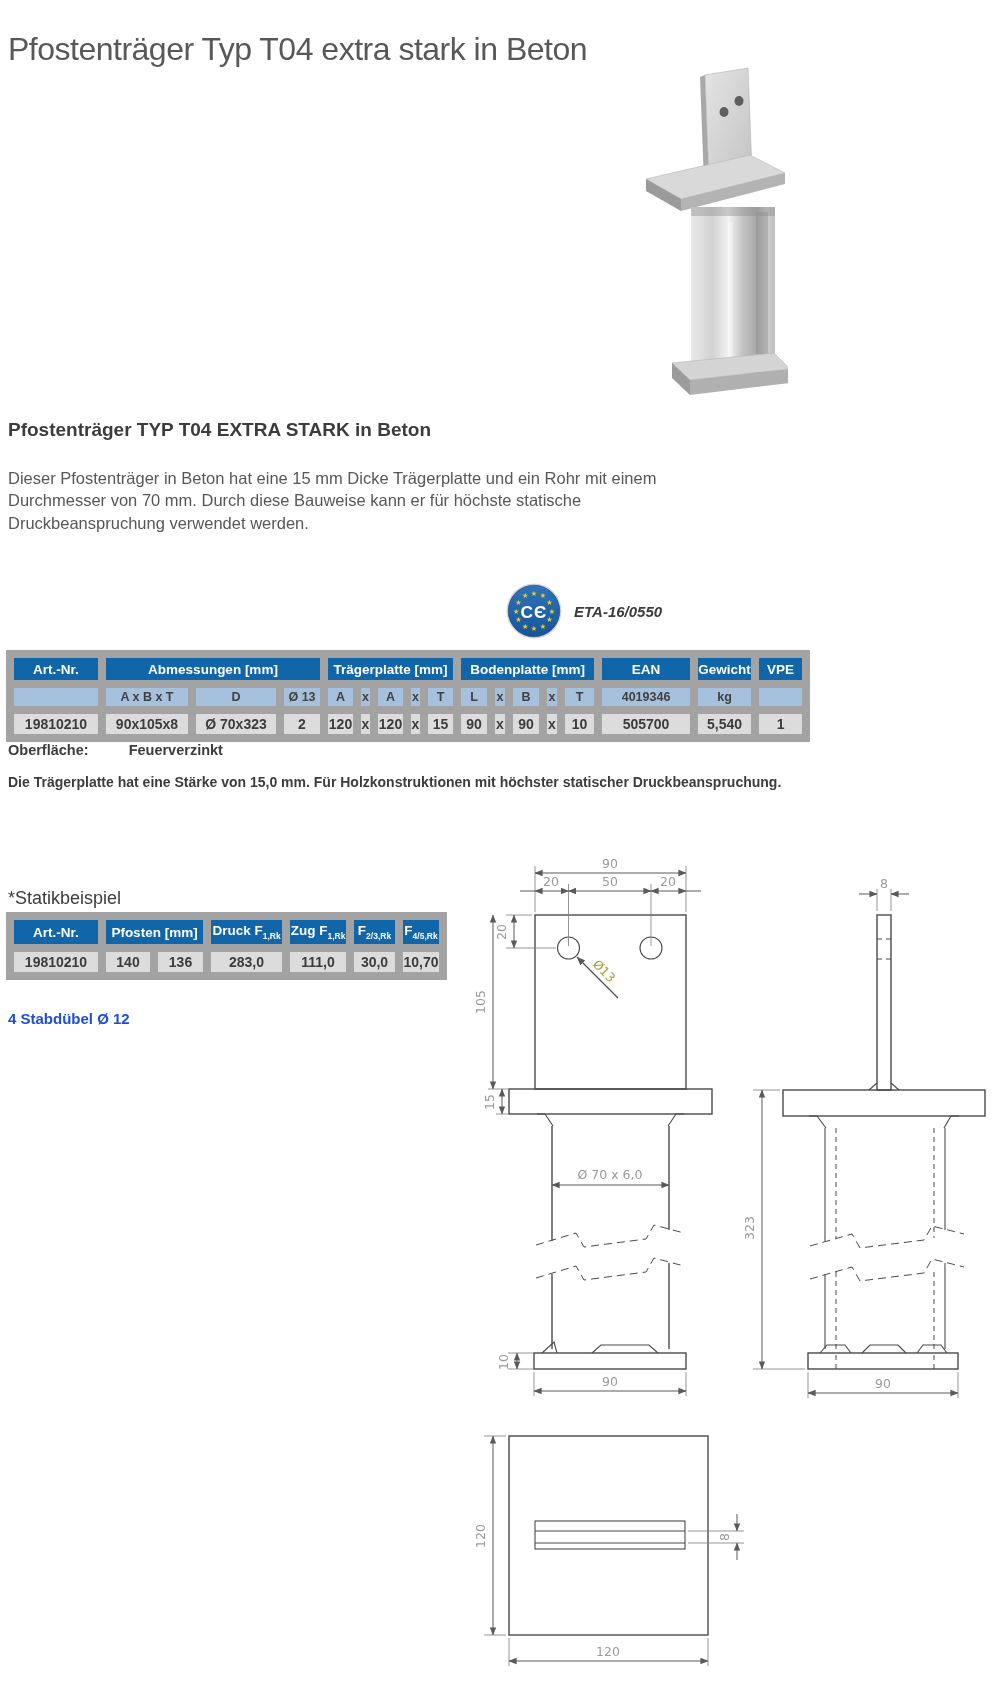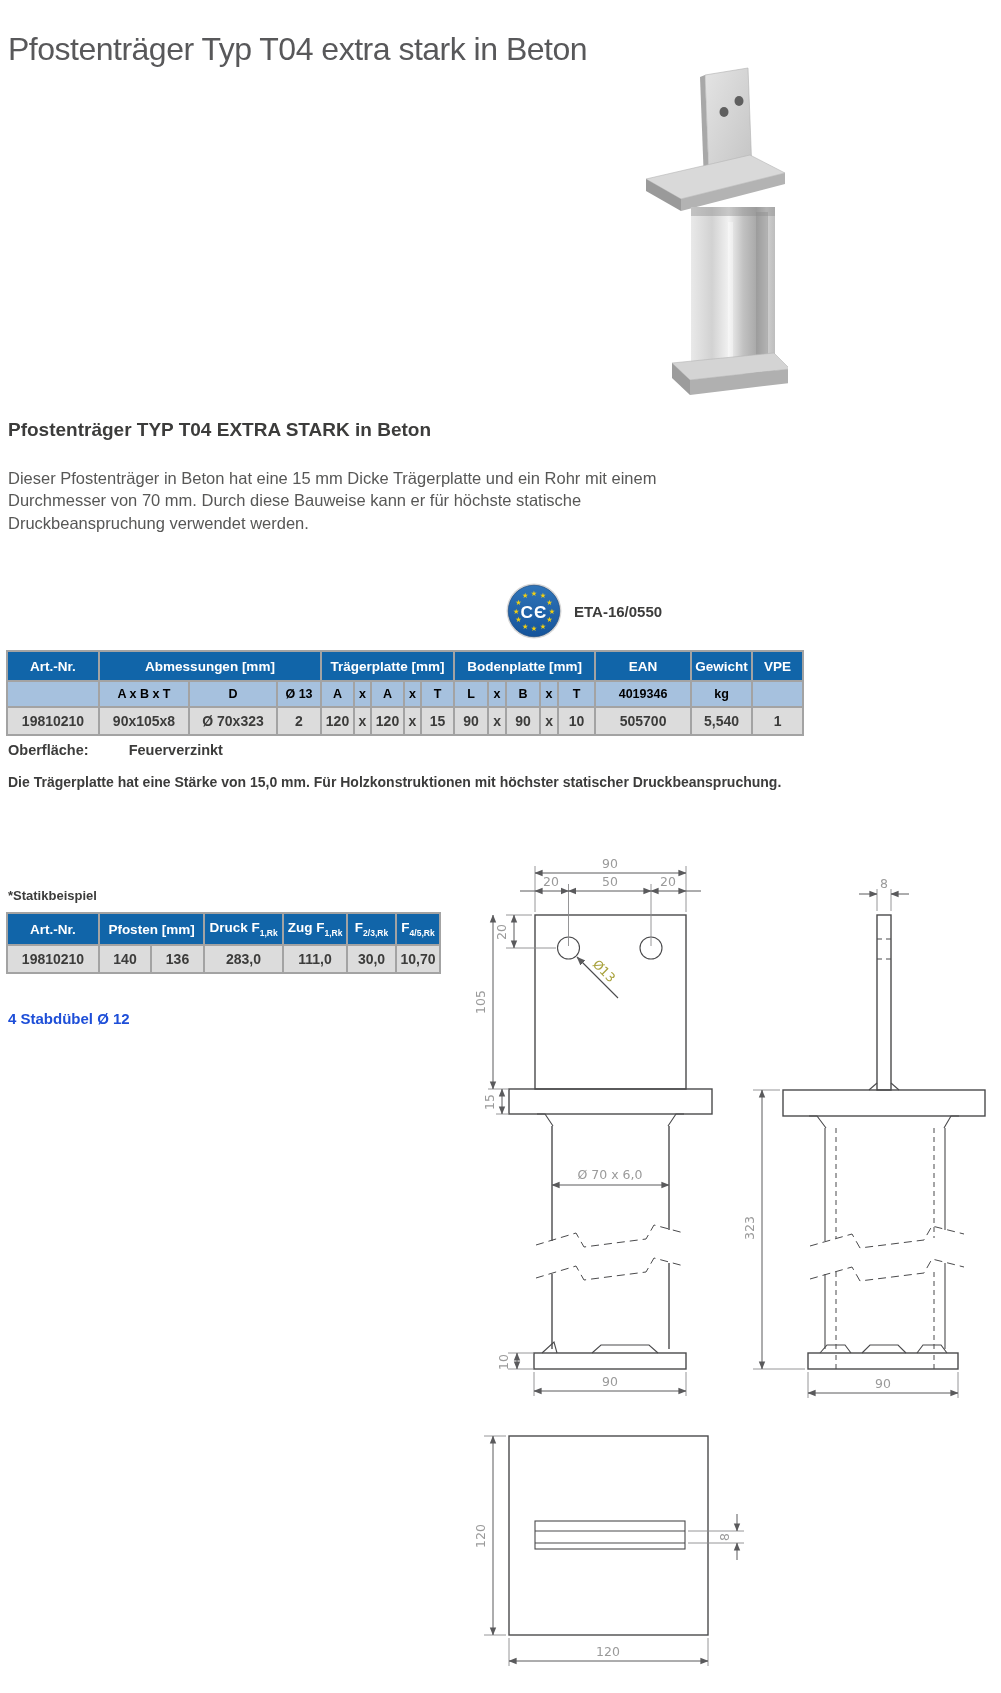--- a/index.html
+++ b/index.html
@@ -5,32 +5,32 @@
   html,body{margin:0;padding:0;background:#fff;}
   #stage{position:relative;width:1001px;height:1693px;background:#fff;overflow:hidden;
          font-family:"Liberation Sans",sans-serif;color:#575756;}
   .abs{position:absolute;}
   
   .h1{left:8px;top:10px;font-size:32px;font-weight:400;letter-spacing:-0.5px;color:#58585a;}
   .h2{left:8px;top:403px;font-size:19px;font-weight:700;color:#3c3c3b;}
   .para{left:8px;top:450px;width:705px;font-size:16.5px;line-height:1.38;color:#575756;}
   .note1{left:8px;top:742px;font-size:14.5px;font-weight:700;color:#3c3c3b;}
   .note2{left:8px;top:774px;font-size:14px;font-weight:700;color:#3c3c3b;}
-  .statcap{left:8px;top:888px;font-size:13px;font-weight:700;color:#3c3c3b;}
+  .statcap{left:8px;top:888px;font-size:18px;font-weight:400;color:#3c3c3b;}
   .footnote{left:8px;top:1010px;font-size:15px;font-weight:700;color:#1d4ed8;}
   
   .ce-row{left:506px;top:583px;display:flex;align-items:center;gap:12px;}
-  .eta{font-size:15px;font-weight:700;color:#3c3c3b;}
+  .eta{font-size:15px;font-weight:700;color:#3c3c3b;font-style:italic;}
   
   table{border-collapse:collapse;table-layout:fixed;}
-  td,th{border:2px solid #a3a3a3;text-align:center;vertical-align:middle;padding:0;overflow:hidden;}
+  td,th{border:8px solid #a3a3a3;text-align:center;vertical-align:middle;padding:0;overflow:hidden;}
   .tbl-main{left:6px;top:650px;width:796px;}
   .tbl-stat{left:6px;top:912px;width:433px;}
   .hdr{background:#1165a9;color:#fff;font-size:13.5px;font-weight:700;}
-  .sub{background:#a6c1de;color:#000000;font-size:12.5px;font-weight:700;}
+  .sub{background:#a6c1de;color:#404040;font-size:12.5px;font-weight:700;}
   .dat{background:#dcdcdc;color:#3c3c3b;font-size:14px;font-weight:700;}
   .tbl-main tr.r1{height:30px;}.tbl-main tr.r2{height:26px;}.tbl-main tr.r3{height:28px;}
   .tbl-stat tr.r1{height:32px;}.tbl-stat tr.r2{height:27px;}.tbl-stat tr.r3{height:28px;}
   sub{font-size:8.5px;font-weight:700;}
   
   .drawings{left:430px;top:780px;}
   .ol{stroke:#4a4a4c;stroke-width:1.4;fill:none;}
   .thin{stroke:#4a4a4c;stroke-width:1.1;fill:none;}
   .dash{stroke:#4a4a4c;stroke-width:1;stroke-dasharray:5 4;fill:none;}
   .brk{stroke:#4a4a4c;stroke-width:1;stroke-dasharray:8 5;fill:none;}

